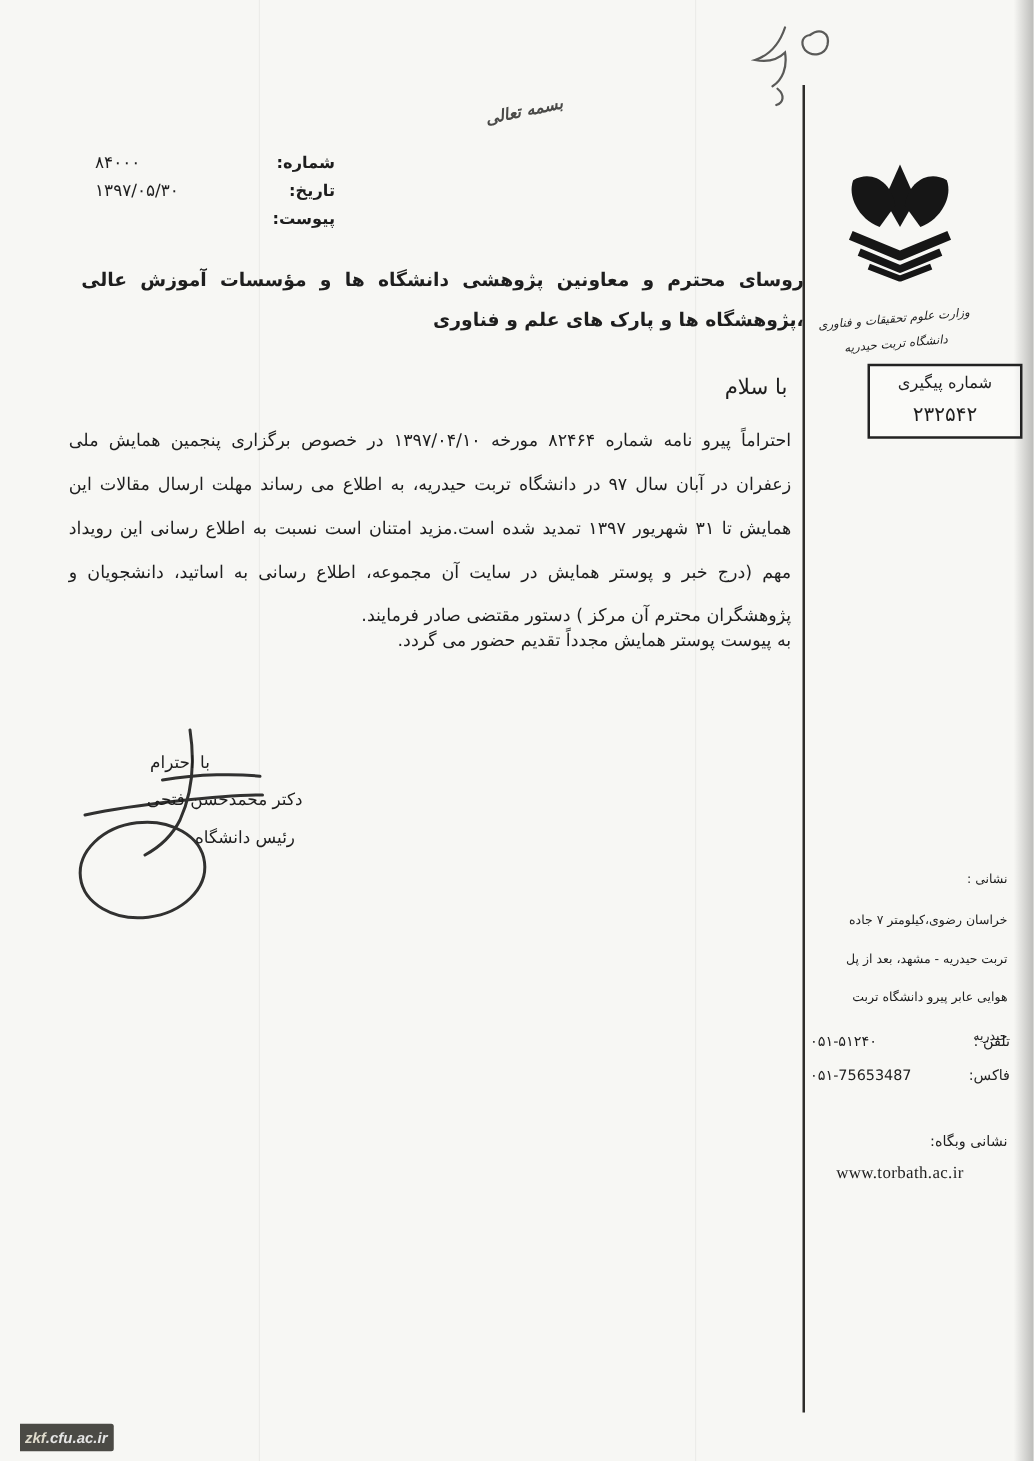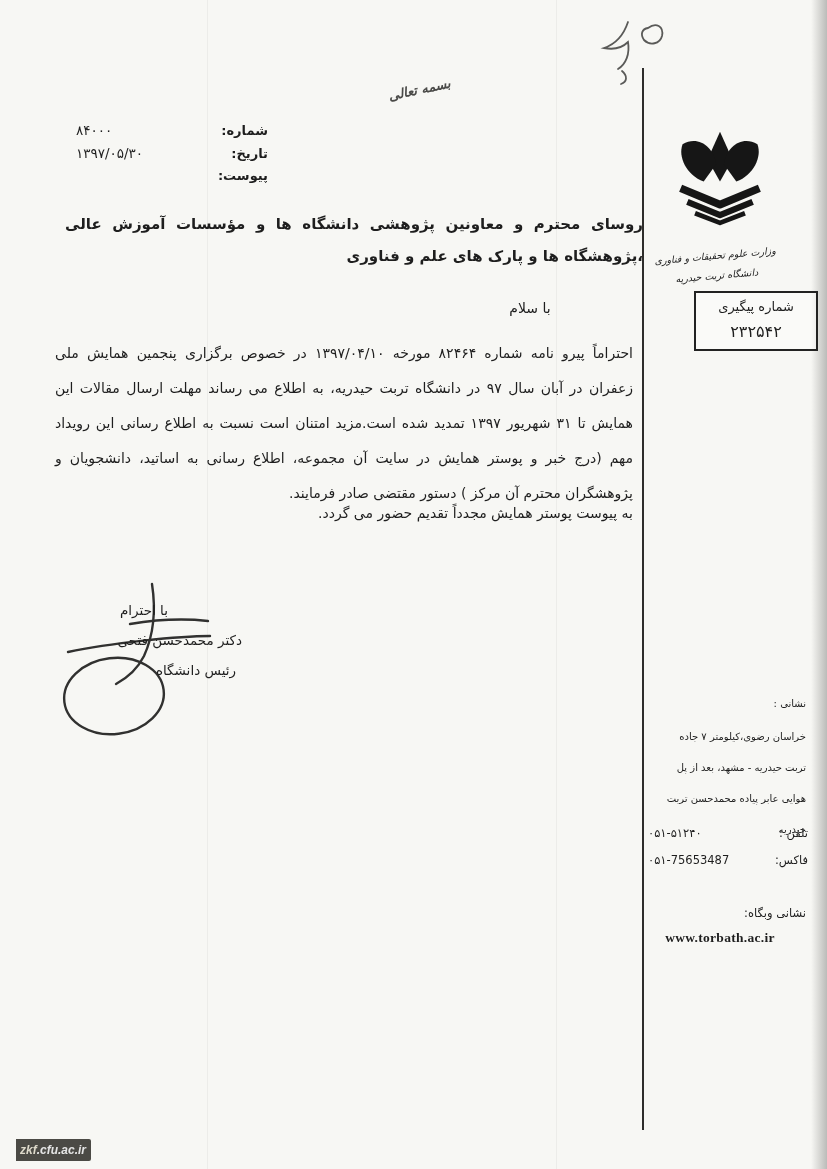--- a/index.html
+++ b/index.html
@@ -20,21 +20,21 @@
   .bismillah{left:388px;top:82px;font-size:13px;font-weight:bold;font-style:italic;
     color:#4a4a48;transform:rotate(-12deg);letter-spacing:1px;}
   .doc-meta{left:76px;top:122px;width:192px;direction:rtl;}
   .meta-row{display:flex;justify-content:space-between;align-items:baseline;height:23px;}
   .meta-label{font-weight:bold;font-size:13px;}
   .meta-value{font-size:13.5px;}
 
   
   .recipient{left:55px;top:208px;width:578px;direction:rtl;text-align:justify;
     font-weight:bold;font-size:15px;line-height:32px;margin-left:10px;}
-  .salutation{left:430px;top:300px;width:200px;direction:rtl;text-align:center;font-size:14px;}
+  .salutation{left:430px;top:300px;width:200px;direction:rtl;text-align:right;font-size:17px;}
   .body-text{left:55px;top:336px;width:578px;direction:rtl;text-align:justify;
     font-size:14px;line-height:35px;}
   .attach-note{left:200px;top:505px;width:433px;direction:rtl;text-align:right;font-size:14px;}
 
   
   .sig-block{left:92px;top:595px;width:150px;direction:rtl;text-align:right;
     font-size:13.5px;line-height:30px;}
   .sig-block .closing{padding-left:28px;text-align:left;}
   .sig-block .title{padding-right:6px;}
   .sig-svg{left:30px;top:576px;}
@@ -48,21 +48,21 @@
     border:2px solid #222;text-align:center;background:rgba(255,255,255,.4);}
   .tracking-label{font-size:13px;}
   .tracking-value{font-size:16px;margin-top:8px;letter-spacing:1px;}
   .address{left:648px;top:688px;width:158px;direction:rtl;text-align:right;
     font-size:10px;line-height:31px;}
   .address .addr-label{margin-bottom:2px;}
   .phones{left:648px;top:826px;width:160px;direction:rtl;font-size:11.5px;}
   .phone-row{display:flex;justify-content:space-between;height:27px;align-items:baseline;}
   .web-label{left:648px;top:906px;width:158px;direction:rtl;text-align:right;font-size:11.5px;}
   .web-url{left:650px;top:930px;width:140px;text-align:center;
-    font-family:"Liberation Serif", serif;font-weight:bold;font-size:13.5px;letter-spacing:.3px;}
+    font-family:"Liberation Serif", serif;font-weight:normal;font-size:13.5px;letter-spacing:.3px;}
 
   
   .watermark{left:0;top:1139px;height:22px;padding:0 5px 0 4px;background:#4b4a45;
     display:flex;align-items:center;font-family:"Liberation Sans", sans-serif;
     font-weight:bold;font-style:italic;font-size:12px;border-radius:0 2px 2px 0;margin-left:16px;}
   .wm-prefix{color:#dedacb;}
   .wm-suffix{color:#e5e5e5;}
 
   .scribble{left:592px;top:16px;}
 </style>
@@ -143,21 +143,21 @@
 
   <div class="abs tracking-box">
     <div class="tracking-label">شماره پیگیری</div>
     <div class="tracking-value">۲۳۲۵۴۲</div>
   </div>
 
   <div class="abs address">
     <div class="addr-label">نشانی :</div>
     <div>خراسان رضوی،کیلومتر ۷ جاده</div>
     <div>تربت حیدریه - مشهد، بعد از پل</div>
-    <div>هوایی عابر پیاده محمدحسن تربت</div>
+    <div>هوایی عابر پیرو دانشگاه تربت</div>
     <div>حیدریه</div>
   </div>
 
   <div class="abs phones">
     <div class="phone-row">
       <span>تلفن :</span>
       <span>۰۵۱-۵۱۲۴۰</span>
     </div>
     <div class="phone-row">
       <span>فاکس:</span>

